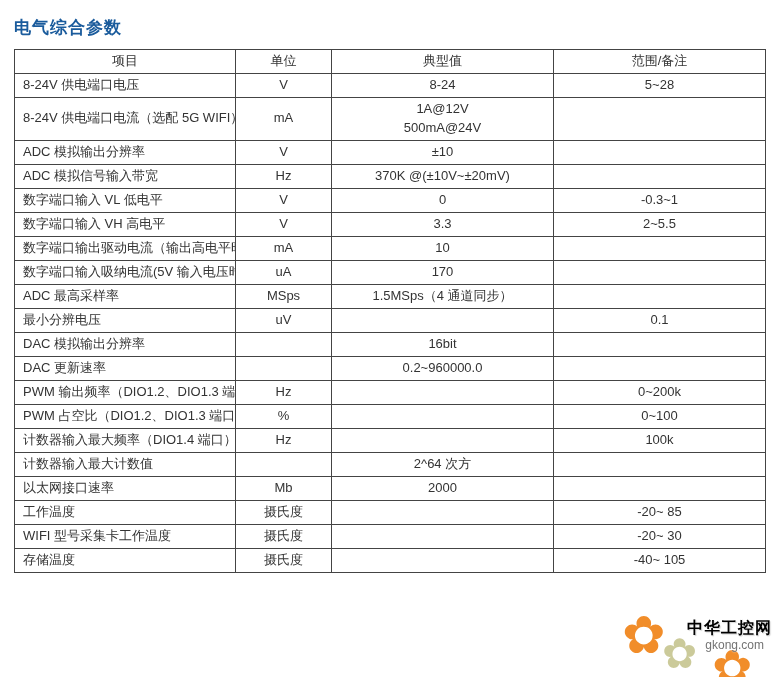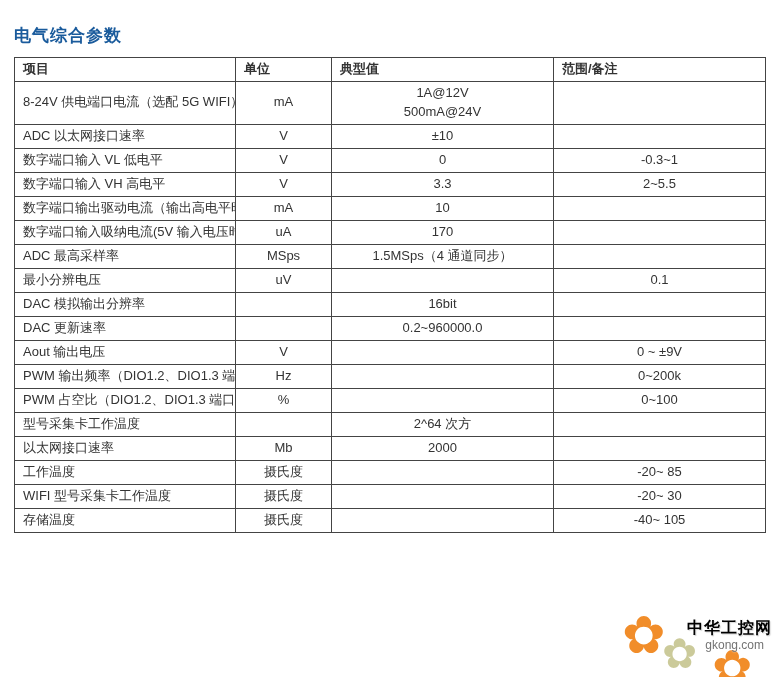--- a/index.html
+++ b/index.html
@@ -4,21 +4,21 @@
 <style>
   * { margin: 0; padding: 0; box-sizing: border-box; }
   html, body {
     width: 774px; height: 677px;
     background: #ffffff;
     font-family: "Liberation Sans", "DejaVu Sans", sans-serif;
     overflow: hidden;
     position: relative;
   }
   .page-title {
-    margin: 24px 0 10px 14px;
+    margin: 16px 0 10px 14px;
     font-size: 17px;
     font-weight: bold;
     color: #1a5b9c;
     letter-spacing: 1px;
   }
   table.spec-table {
     border-collapse: collapse;
     table-layout: fixed;
     width: 751px;
     margin-left: 14px;
@@ -28,22 +28,22 @@
     border: 1px solid #444444;
     font-size: 13px;
     color: #333333;
     padding: 2px 8px;
     height: 24px;
     vertical-align: middle;
     overflow: hidden;
     line-height: 1.45;
   }
   table.spec-table th {
-    font-weight: bold;
-    text-align: left;
+    font-weight: normal;
+    text-align: center;
   }
   th.col-item, td.col-item { width: 221px; text-align: left; white-space: nowrap; }
   th.col-unit, td.col-unit { width: 96px; text-align: center; }
   th.col-typical, td.col-typical { width: 222px; text-align: center; white-space: pre-line; }
   th.col-range, td.col-range { width: 212px; text-align: center; }
 
   
   .watermark {
     position: absolute;
     right: 0; bottom: 0;
@@ -86,30 +86,42 @@
   <thead>
     <tr>
       <th class="col-item">项目</th>
       <th class="col-unit">单位</th>
       <th class="col-typical">典型值</th>
       <th class="col-range">范围/备注</th>
     </tr>
   </thead>
   <tbody>
       <tr>
+        <td class="col-item">8-24V 供电端口电压</td>
+        <td class="col-unit">V</td>
+        <td class="col-typical">8-24</td>
+        <td class="col-range">5~28</td>
+      </tr>
+      <tr>
         <td class="col-item">8-24V 供电端口电流（选配 5G WIFI）</td>
         <td class="col-unit">mA</td>
         <td class="col-typical">1A@12V
 500mA@24V</td>
         <td class="col-range"></td>
       </tr>
       <tr>
-        <td class="col-item">ADC 以太网接口速率</td>
+        <td class="col-item">ADC 模拟输出分辨率</td>
         <td class="col-unit">V</td>
         <td class="col-typical">±10</td>
+        <td class="col-range"></td>
+      </tr>
+      <tr>
+        <td class="col-item">ADC 模拟信号输入带宽</td>
+        <td class="col-unit">Hz</td>
+        <td class="col-typical">370K @(±10V~±20mV)</td>
         <td class="col-range"></td>
       </tr>
       <tr>
         <td class="col-item">数字端口输入 VL 低电平</td>
         <td class="col-unit">V</td>
         <td class="col-typical">0</td>
         <td class="col-range">-0.3~1</td>
       </tr>
       <tr>
         <td class="col-item">数字端口输入 VH 高电平</td>
@@ -147,39 +159,39 @@
         <td class="col-typical">16bit</td>
         <td class="col-range"></td>
       </tr>
       <tr>
         <td class="col-item">DAC 更新速率</td>
         <td class="col-unit"></td>
         <td class="col-typical">0.2~960000.0</td>
         <td class="col-range"></td>
       </tr>
       <tr>
-        <td class="col-item">Aout 输出电压</td>
-        <td class="col-unit">V</td>
-        <td class="col-typical"></td>
-        <td class="col-range">0 ~ ±9V</td>
-      </tr>
-      <tr>
         <td class="col-item">PWM 输出频率（DIO1.2、DIO1.3 端口）</td>
         <td class="col-unit">Hz</td>
         <td class="col-typical"></td>
         <td class="col-range">0~200k</td>
       </tr>
       <tr>
         <td class="col-item">PWM 占空比（DIO1.2、DIO1.3 端口）</td>
         <td class="col-unit">%</td>
         <td class="col-typical"></td>
         <td class="col-range">0~100</td>
       </tr>
       <tr>
-        <td class="col-item">型号采集卡工作温度</td>
+        <td class="col-item">计数器输入最大频率（DIO1.4 端口）</td>
+        <td class="col-unit">Hz</td>
+        <td class="col-typical"></td>
+        <td class="col-range">100k</td>
+      </tr>
+      <tr>
+        <td class="col-item">计数器输入最大计数值</td>
         <td class="col-unit"></td>
         <td class="col-typical">2^64 次方</td>
         <td class="col-range"></td>
       </tr>
       <tr>
         <td class="col-item">以太网接口速率</td>
         <td class="col-unit">Mb</td>
         <td class="col-typical">2000</td>
         <td class="col-range"></td>
       </tr>

